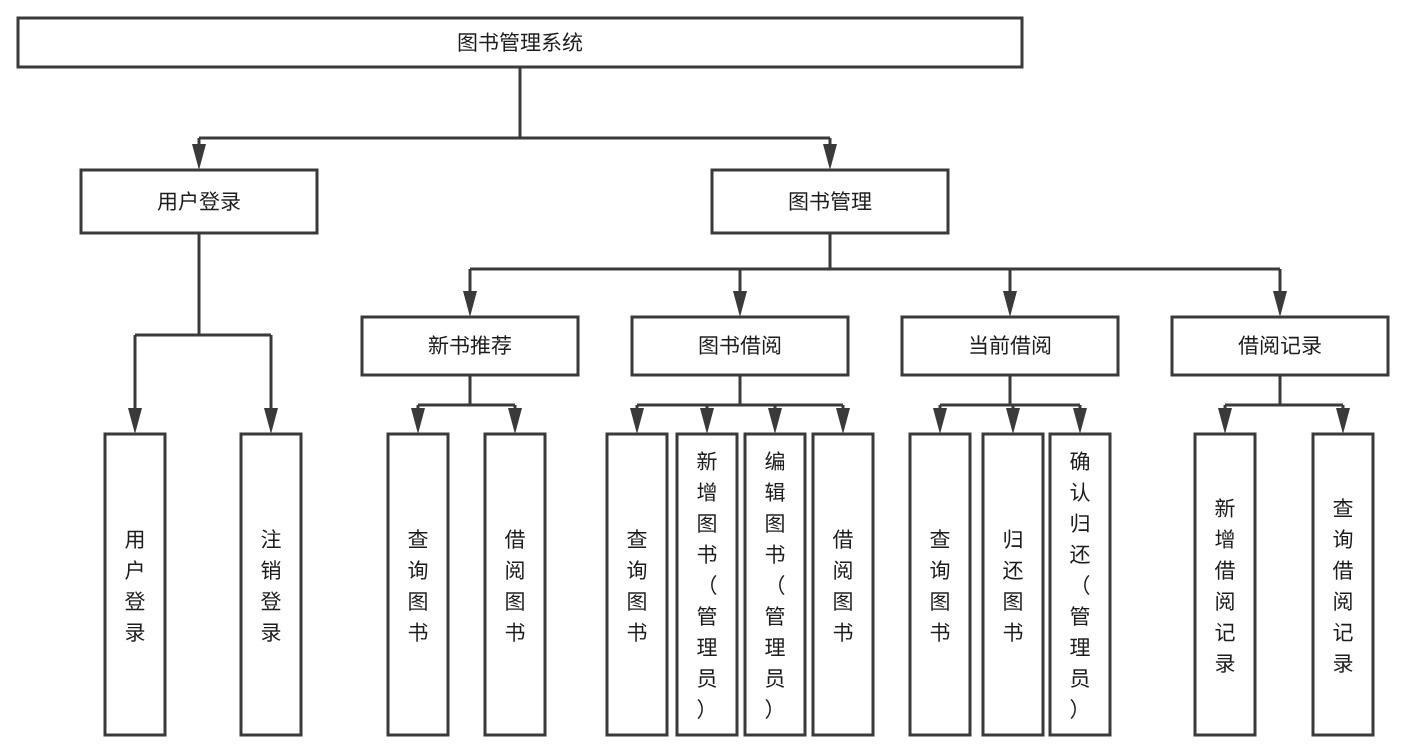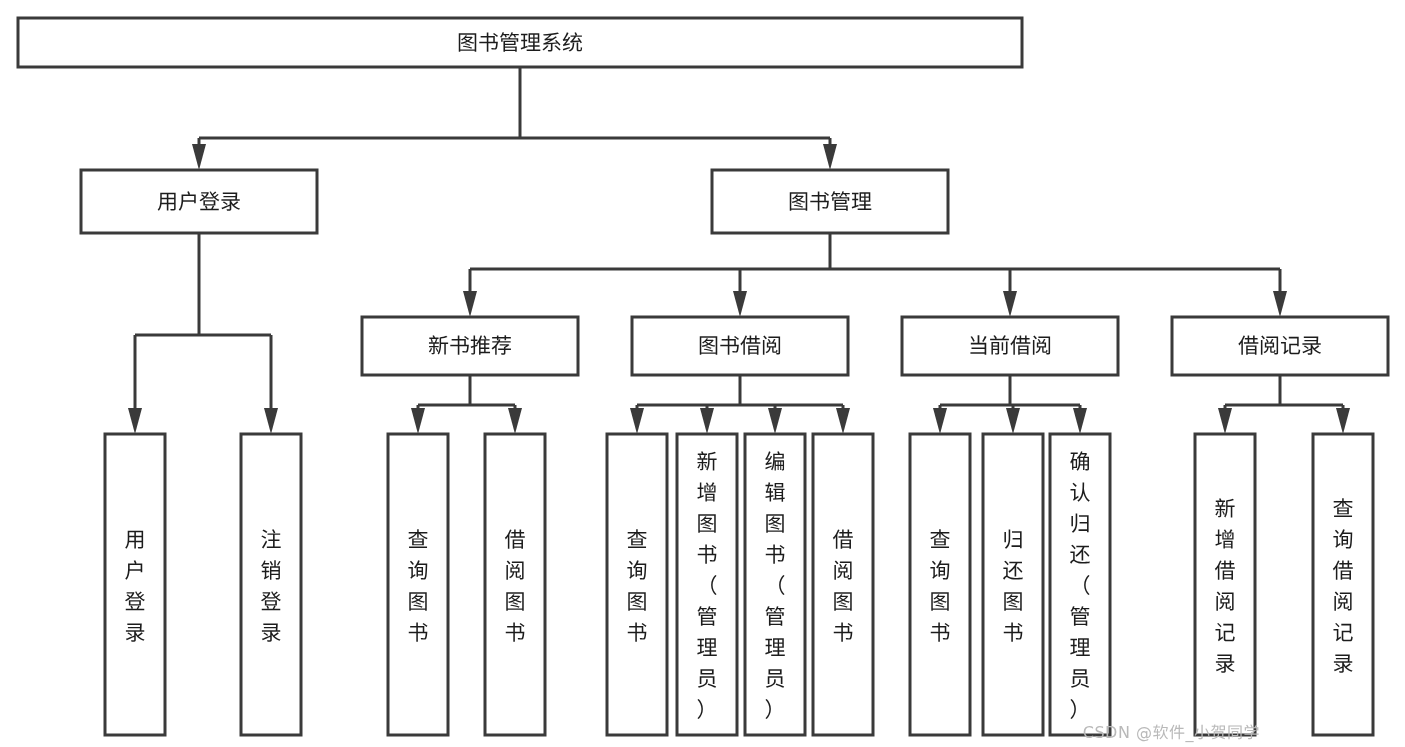--- a/index.html
+++ b/index.html
@@ -203,14 +203,13 @@
         <g>
           <rect x="1195" y="434" width="60" height="301" class="node-box"></rect>
           <text x="1225" class="node-label-v"><tspan x="1225" y="515.5">新</tspan><tspan x="1225" y="546.5">增</tspan><tspan x="1225" y="577.5">借</tspan><tspan x="1225" y="608.5">阅</tspan><tspan x="1225" y="639.5">记</tspan><tspan x="1225" y="670.5">录</tspan></text>
         </g>
         <g>
           <rect x="1313" y="434" width="60" height="301" class="node-box"></rect>
           <text x="1343" class="node-label-v"><tspan x="1343" y="515.5">查</tspan><tspan x="1343" y="546.5">询</tspan><tspan x="1343" y="577.5">借</tspan><tspan x="1343" y="608.5">阅</tspan><tspan x="1343" y="639.5">记</tspan><tspan x="1343" y="670.5">录</tspan></text>
         </g>
       </g>
   </svg>
-  <div class="watermark-text">CSDN @软件_小贺同学</div>
 </div>
 
 </body></html>

